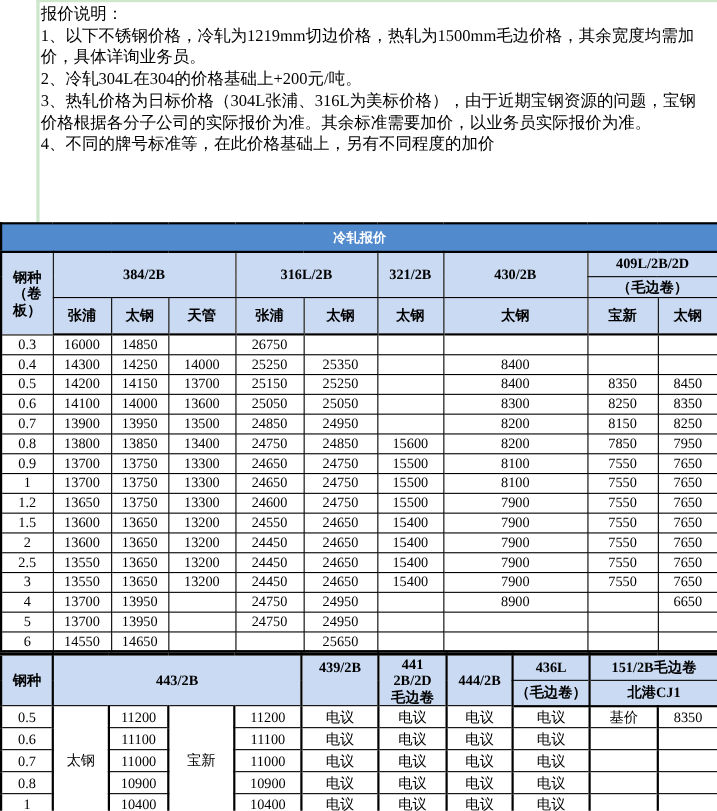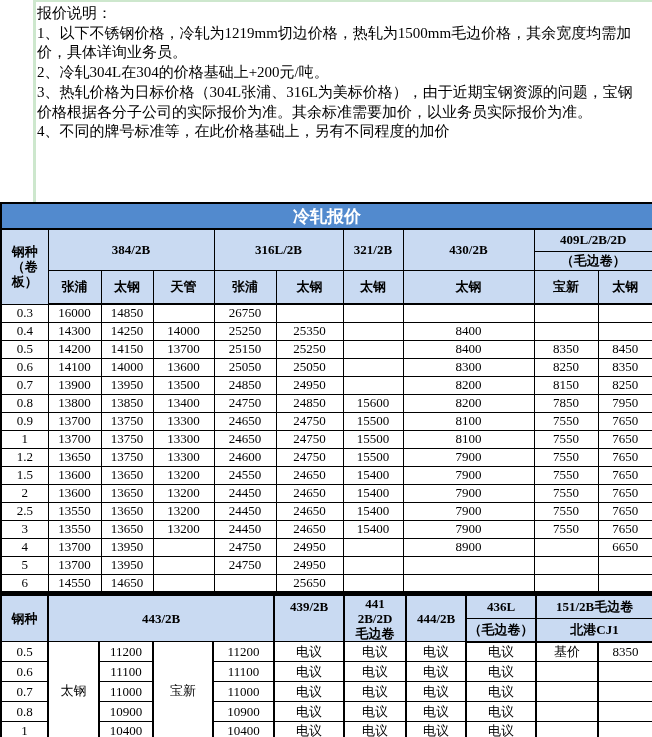--- a/index.html
+++ b/index.html
@@ -21,21 +21,21 @@
   .notes .line {
     font-size:15px; line-height:19.7px; white-space:nowrap; letter-spacing:0;
   }
   
   table { border-collapse:collapse; table-layout:fixed; width:652px; }
   td, th { overflow:hidden; text-align:center; vertical-align:middle; }
   
   .t1 { border:2px solid #000; }
   .t1 th, .t1 td { border:1px solid #000; }
   .t1 .title-cell {
-    background:#528ace; color:#fff; font-weight:bold; font-size:17px;
+    background:#528ace; color:#fff; font-weight:bold; font-size:12px;
     height:26px; border-bottom:2px solid #000;
   }
   .t1 th { background:#c9daf2; font-size:13px; font-weight:bold; }
   .t1 .hr1 th { height:22px; }
   .t1 .hr2 th { height:18px; }
   .t1 .mills th { height:34px; border-bottom:2px solid #000; }
   .t1 td { font-size:13px; height:18px; background:#fff; }
   .steel-lines span { display:block; line-height:15px; }
   
   .t2 { border:2px solid #000; border-top:3px solid #000; border-bottom:3px solid #000; }

